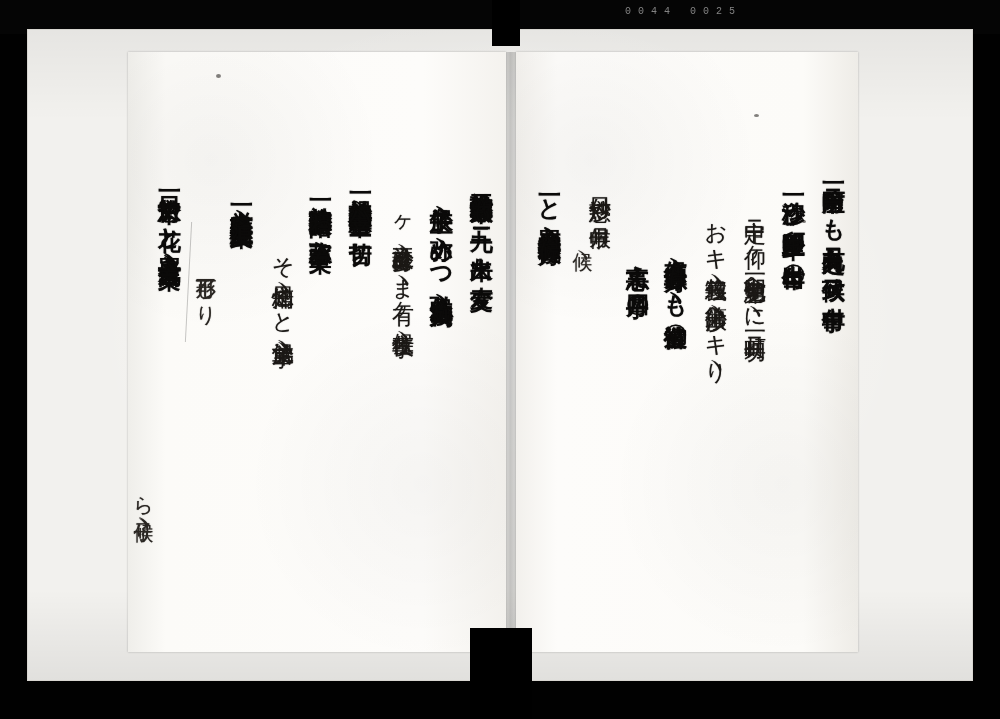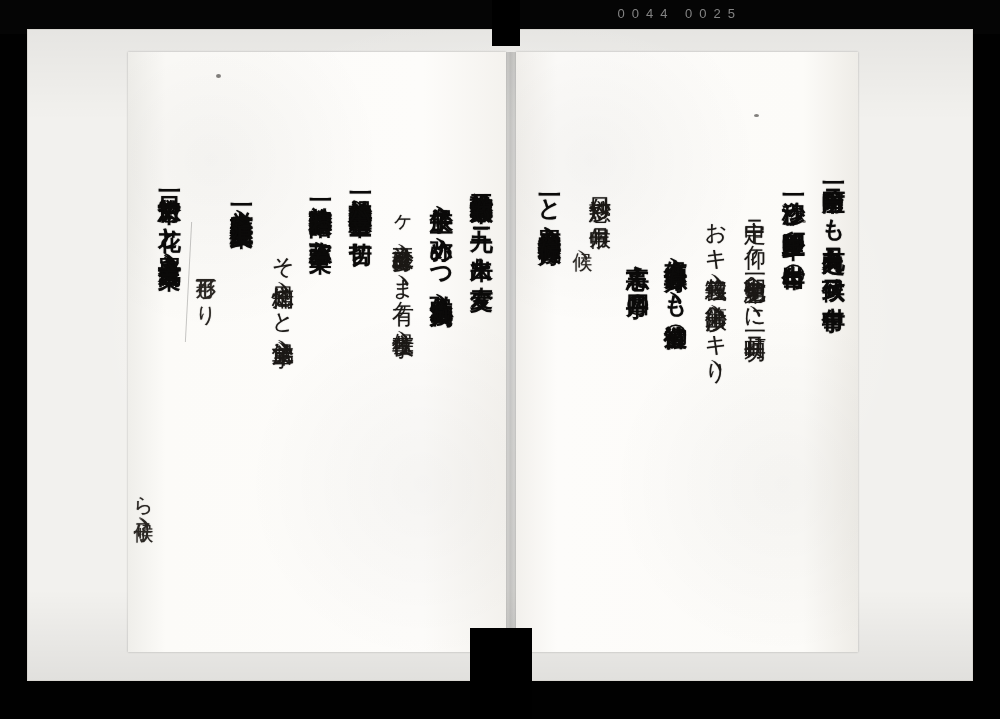--- a/index.html
+++ b/index.html
@@ -29,22 +29,22 @@
   }
   .film-notch {
     position: absolute;
     background: #0a0a0a;
   }
   .frame-number {
     position: absolute;
     top: 6px;
     right: 258px;
     color: #9a9a9a;
-    font-family: Liberation Sans, sans-serif;
-    font-size: 13px;
+    font-family: Liberation Mono, monospace;
+    font-size: 10px;
     letter-spacing: 7px;
     opacity: 0.85;
     white-space: nowrap;
     margin-left: 12px;
   }
 
   
   .sheet {
     position: absolute;
     left: 28px;

